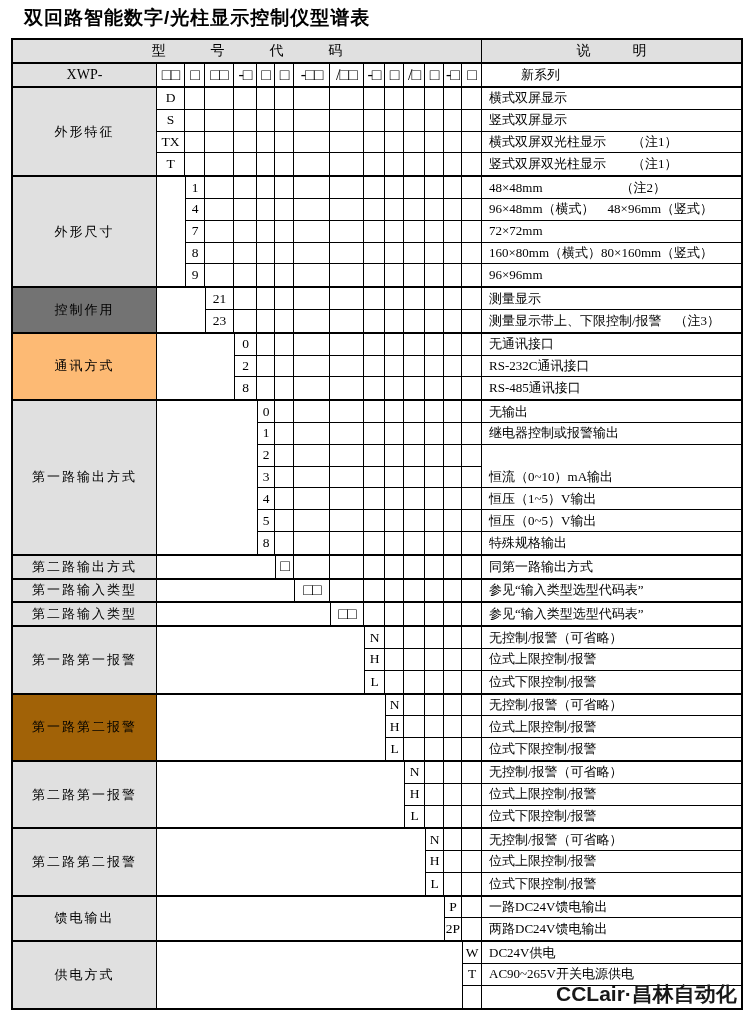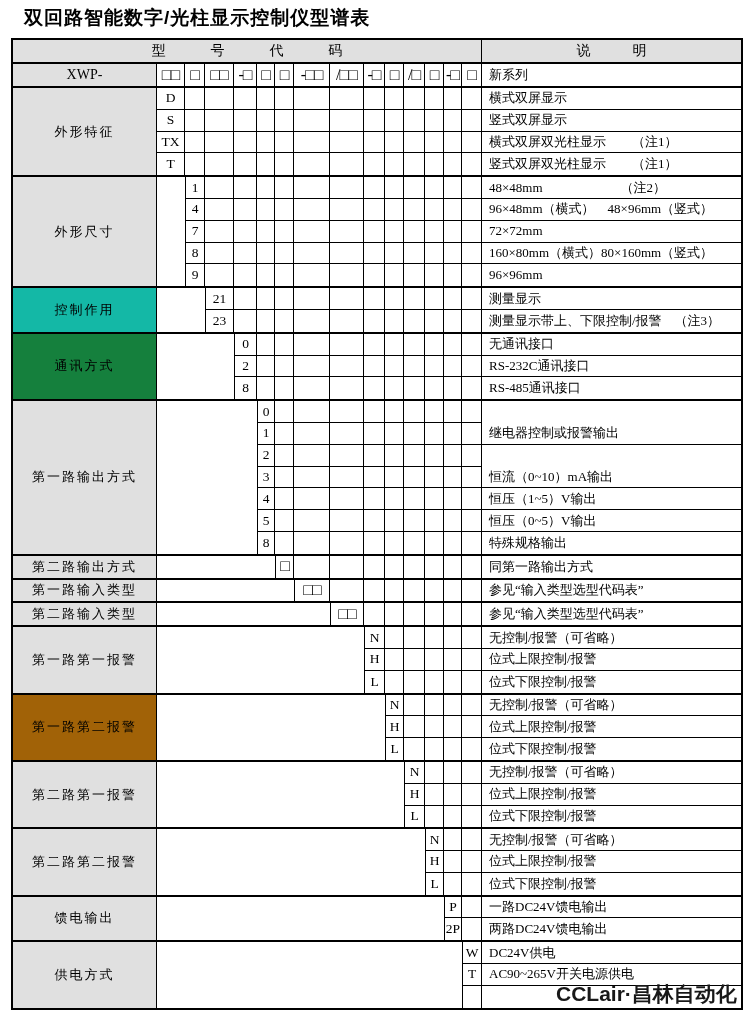--- a/index.html
+++ b/index.html
@@ -32,21 +32,21 @@
   .model-row{display:flex;height:22px;}
   .model-prefix{
     width:144px;box-sizing:border-box;border-right:1px solid #000;
     display:flex;align-items:center;justify-content:center;font-size:14px;
   }
   .mcell{
     box-sizing:border-box;border-right:1px solid #000;
     display:flex;align-items:center;justify-content:center;
     font-size:16px;letter-spacing:-1px;padding-bottom:1px;
   }
-  .model-desc{flex:1;display:flex;align-items:center;padding-left:7px;font-size:13px;}
+  .model-desc{flex:1;display:flex;align-items:center;padding-left:7px;font-size:13px;margin-left:32px;}
   
   .section{position:relative;border-top:2px solid #000;}
   .sec-label{
     position:absolute;left:0;top:0;bottom:0;width:144px;box-sizing:border-box;
     border-right:1px solid #000;display:flex;align-items:center;justify-content:center;
     font-size:13px;letter-spacing:2px;
   }
   .srow{display:flex;height:21.8px;margin-left:144px;}
   .cell{box-sizing:border-box;height:100%;}
   .code{
@@ -250,21 +250,21 @@
           <div class="cell empty" style="width: 21px;"></div>
           <div class="cell empty" style="width: 19px;"></div>
           <div class="cell empty" style="width: 21px;"></div>
           <div class="cell empty" style="width: 19px;"></div>
           <div class="cell empty" style="width: 18px;"></div>
           <div class="cell empty" style="width: 20px;"></div>
           <div class="cell desc">96×96mm</div>
         </div>
       </div>
       <div class="section">
-        <div class="sec-label" style="background: #14b8a6;">控制作用</div>
+        <div class="sec-label" style="background: #737373;">控制作用</div>
         <div class="srow">
           <div class="cell spacer" style="width: 48px;"></div>
           <div class="cell code" style="width: 29px;">21</div>
           <div class="cell empty" style="width: 23px;"></div>
           <div class="cell empty" style="width: 18px;"></div>
           <div class="cell empty" style="width: 19px;"></div>
           <div class="cell empty" style="width: 36px;"></div>
           <div class="cell empty" style="width: 34px;"></div>
           <div class="cell empty" style="width: 21px;"></div>
           <div class="cell empty" style="width: 19px;"></div>
@@ -285,21 +285,21 @@
           <div class="cell empty" style="width: 21px;"></div>
           <div class="cell empty" style="width: 19px;"></div>
           <div class="cell empty" style="width: 21px;"></div>
           <div class="cell empty" style="width: 19px;"></div>
           <div class="cell empty" style="width: 18px;"></div>
           <div class="cell empty" style="width: 20px;"></div>
           <div class="cell desc">测量显示带上、下限控制/报警　（注3）</div>
         </div>
       </div>
       <div class="section">
-        <div class="sec-label" style="background: #15803d;">通讯方式</div>
+        <div class="sec-label" style="background: #fdba74;">通讯方式</div>
         <div class="srow">
           <div class="cell spacer" style="width: 77px;"></div>
           <div class="cell code" style="width: 23px;">0</div>
           <div class="cell empty" style="width: 18px;"></div>
           <div class="cell empty" style="width: 19px;"></div>
           <div class="cell empty" style="width: 36px;"></div>
           <div class="cell empty" style="width: 34px;"></div>
           <div class="cell empty" style="width: 21px;"></div>
           <div class="cell empty" style="width: 19px;"></div>
           <div class="cell empty" style="width: 21px;"></div>
@@ -346,20 +346,21 @@
           <div class="cell code" style="width: 18px;">0</div>
           <div class="cell empty" style="width: 19px;"></div>
           <div class="cell empty" style="width: 36px;"></div>
           <div class="cell empty" style="width: 34px;"></div>
           <div class="cell empty" style="width: 21px;"></div>
           <div class="cell empty" style="width: 19px;"></div>
           <div class="cell empty" style="width: 21px;"></div>
           <div class="cell empty" style="width: 19px;"></div>
           <div class="cell empty" style="width: 18px;"></div>
           <div class="cell empty" style="width: 20px;"></div>
+          <div class="cell desc">无输出</div>
         </div>
         <div class="srow">
           <div class="cell spacer" style="width: 100px;"></div>
           <div class="cell code" style="width: 18px;">1</div>
           <div class="cell empty" style="width: 19px;"></div>
           <div class="cell empty" style="width: 36px;"></div>
           <div class="cell empty" style="width: 34px;"></div>
           <div class="cell empty" style="width: 21px;"></div>
           <div class="cell empty" style="width: 19px;"></div>
           <div class="cell empty" style="width: 21px;"></div>

